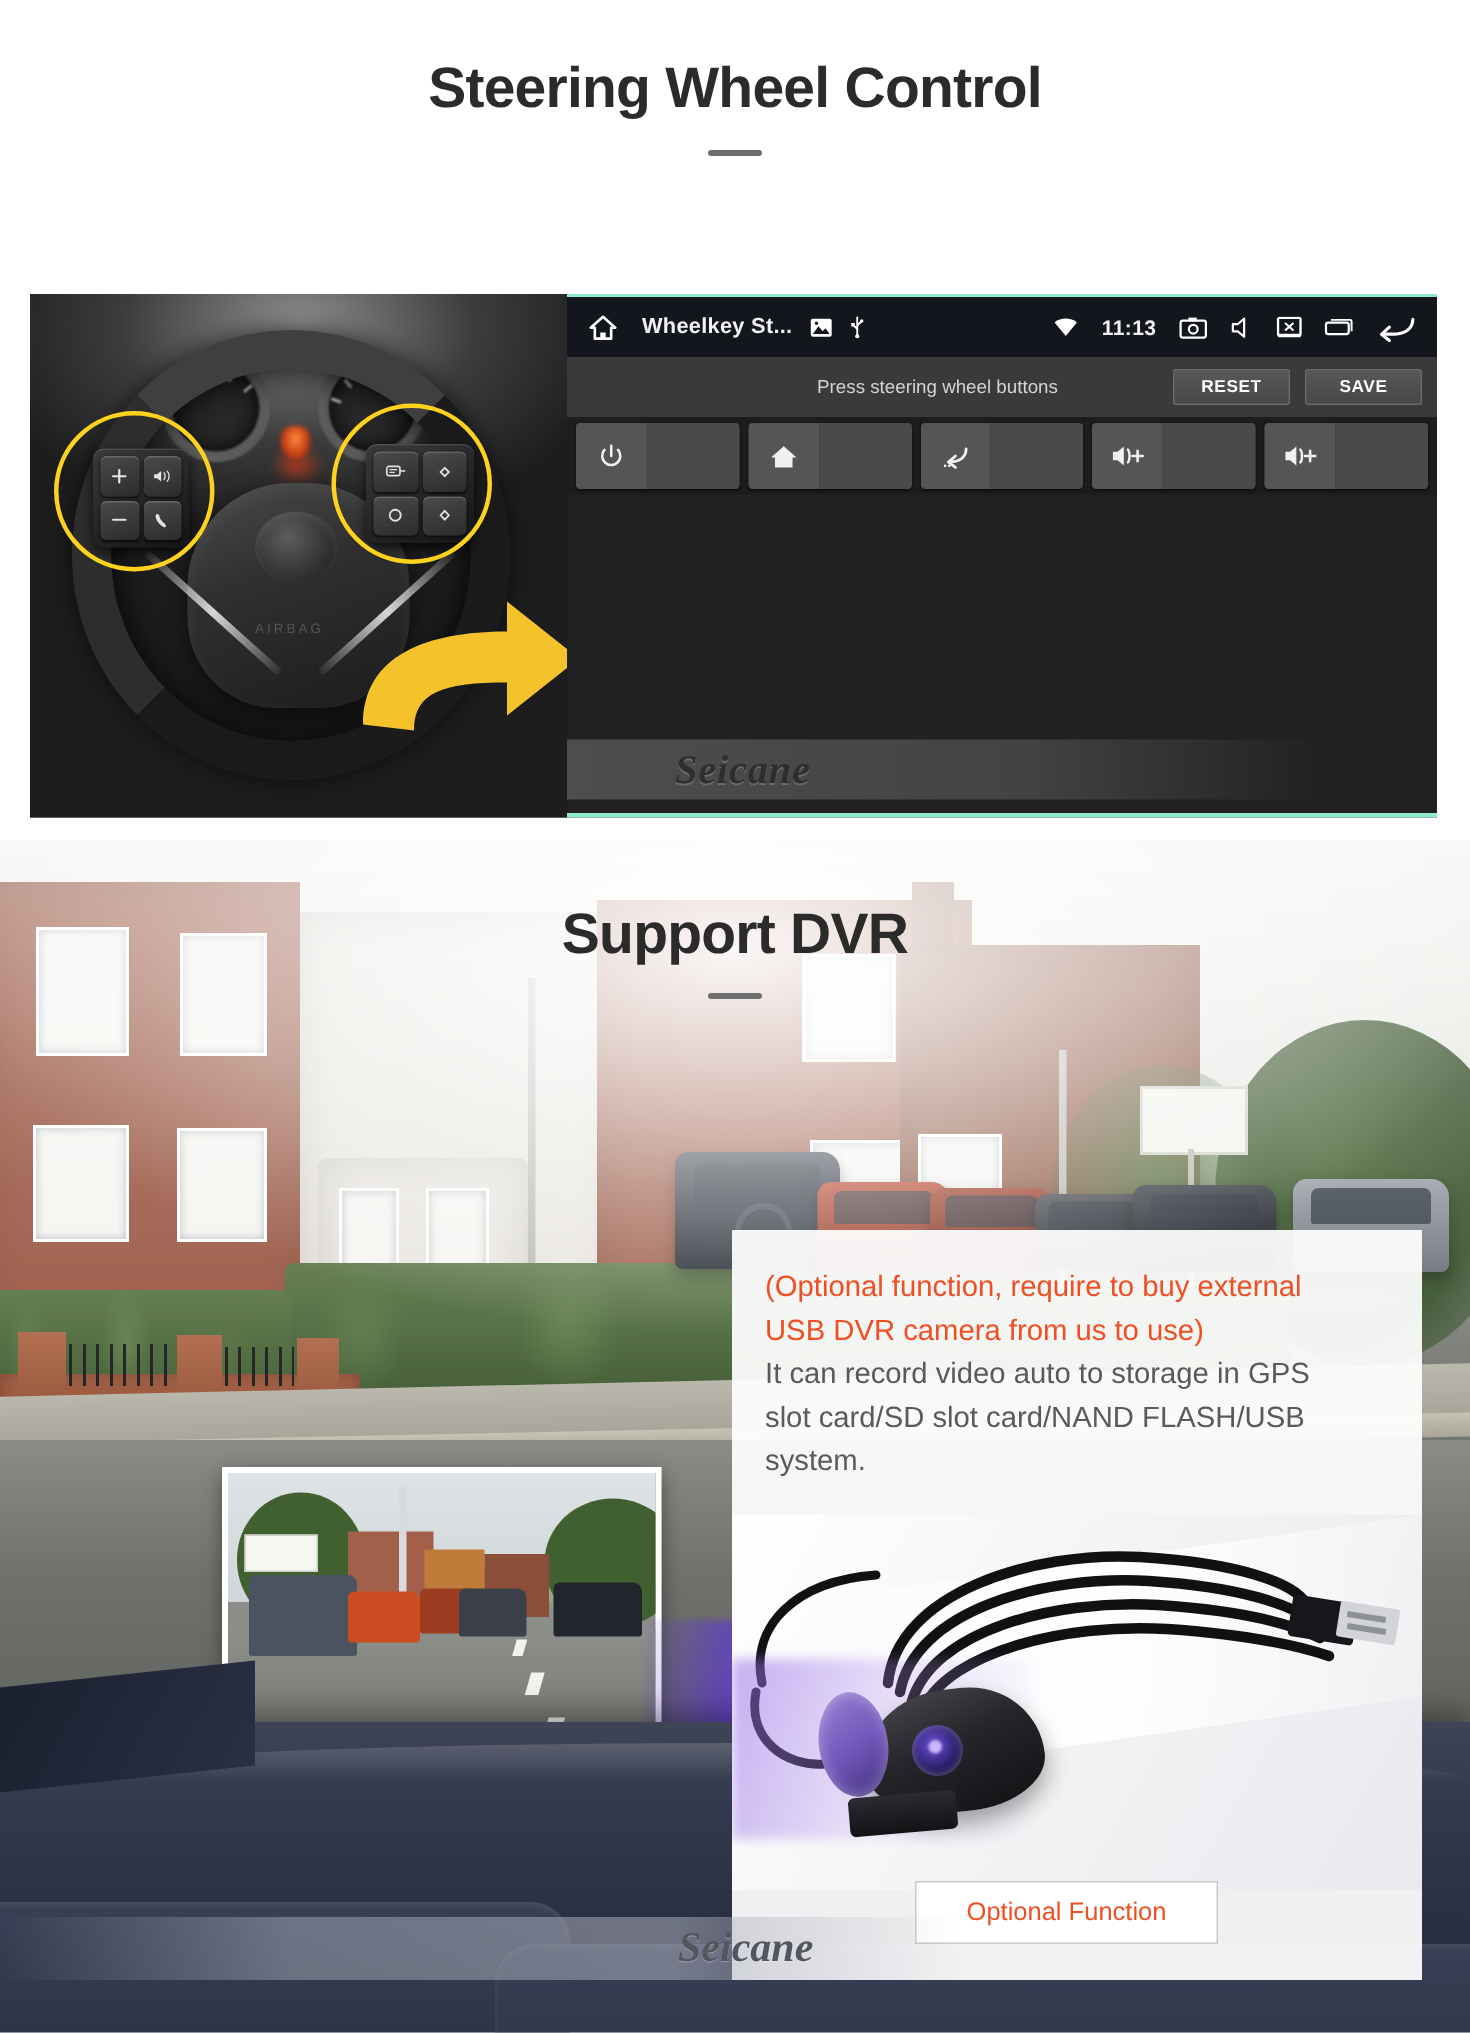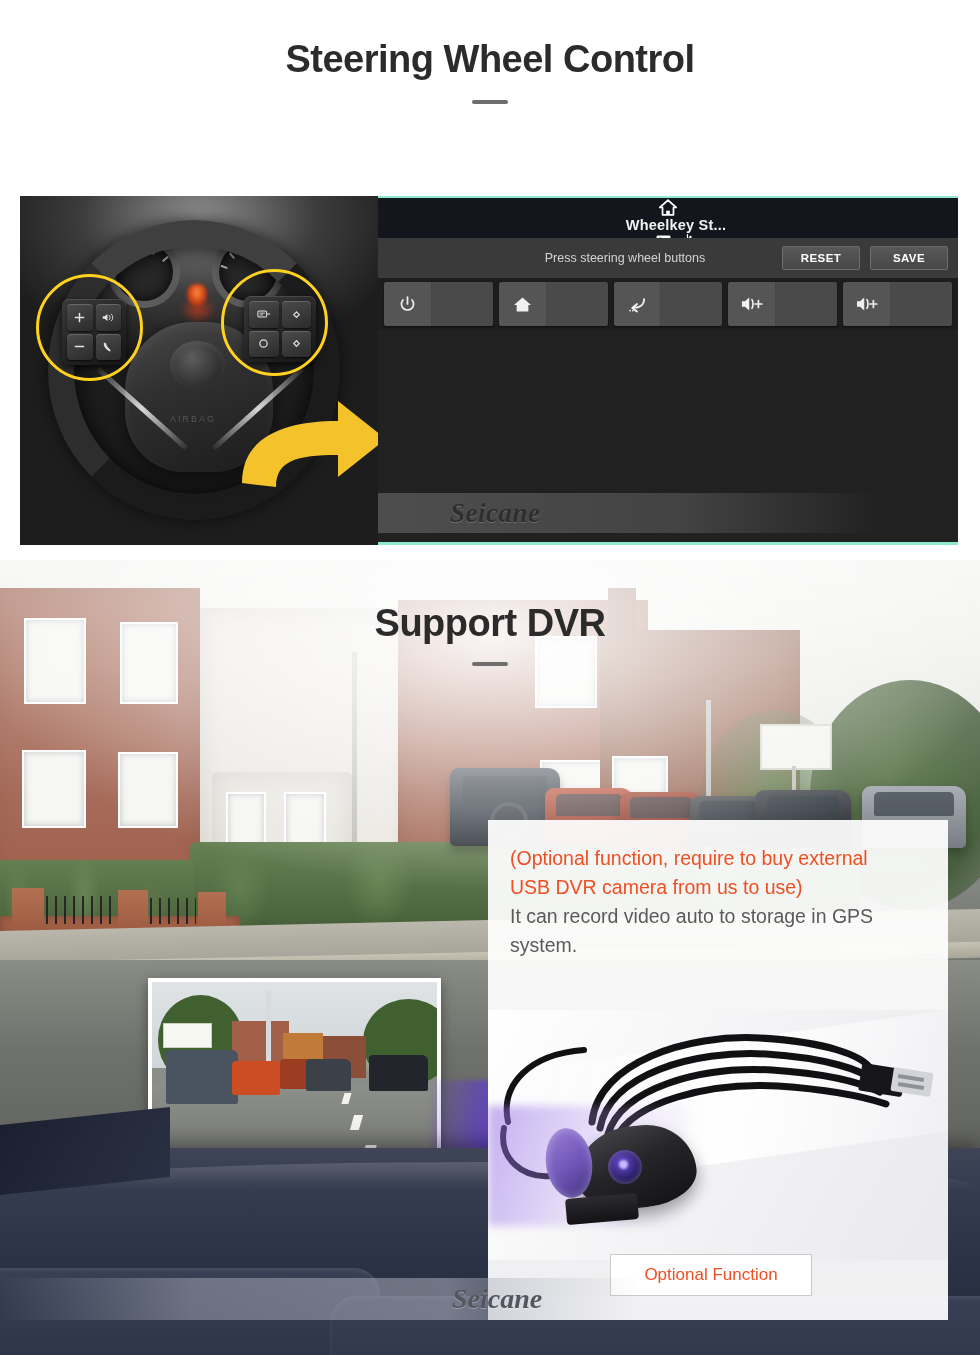--- a/index.html
+++ b/index.html
@@ -145,21 +145,20 @@
     border-bottom:3px solid #8fe9d0;
     border-top:2px solid #8fe9d0;
     overflow:hidden;
   }
   .hu-statusbar {
     position:absolute; left:0; top:0; width:580px; height:40px;
     background:#13161c;
     display:flex; align-items:center;
     padding:0 14px;
     color:#f2f2f2;
-    flex-direction:column;
   }
   .hu-title { font-size:14.5px; font-weight:bold; margin-left:16px; letter-spacing:.2px; }
   .sb-left-icons { display:flex; align-items:center; gap:11px; margin-left:12px; }
   .sb-spacer { flex:1; }
   .sb-right { display:flex; align-items:center; gap:15px; }
   .sb-clock { font-size:14px; font-weight:bold; letter-spacing:.3px; }
   .sb-ico { display:flex; align-items:center; justify-content:center; }
 
   .hu-actionbar {
     position:absolute; left:0; top:40px; width:580px; height:40px;
@@ -793,20 +792,21 @@
     <div class="dash-panel2"></div>
   </div>
   <div class="dash-pillarA"></div>
 </div>
 
 <div class="info-panel">
   <div class="info-text">
     <p class="em">(Optional function, require to buy external</p>
     <p class="em">USB DVR camera from us to use)</p>
     <p>It can record video auto to storage in GPS</p>
+    <p>slot card/SD slot card/NAND FLASH/USB</p>
     <p>system.</p>
   </div>
 
   <div class="product">
     <div class="prod-bg"></div>
     <div class="prod-sheen"></div>
 
     <svg class="cable" viewBox="0 0 460 250" aria-hidden="true">
       <g fill="none" stroke="#111114" stroke-linecap="round">
         <path d="M104 112 C110 52, 200 24, 272 28 C340 32, 374 46, 382 58" stroke-width="7"></path>

